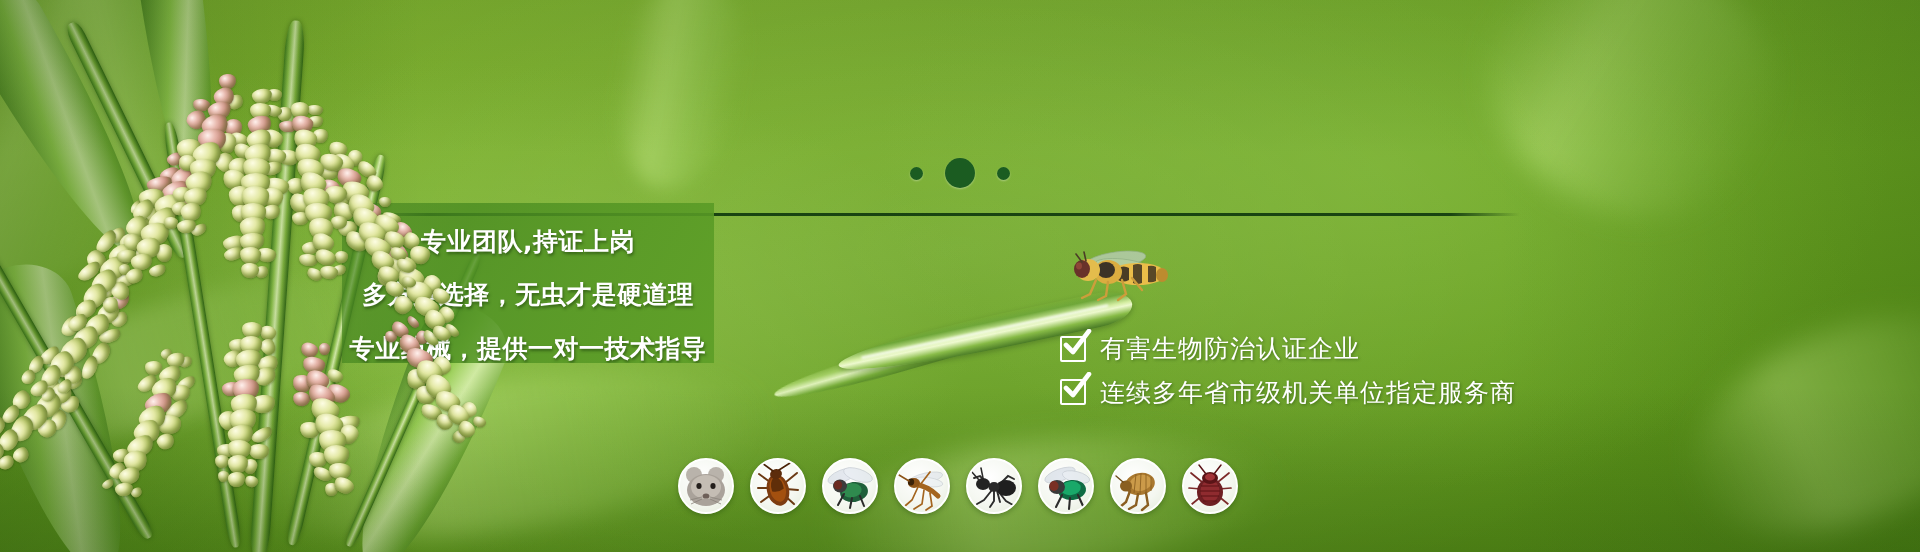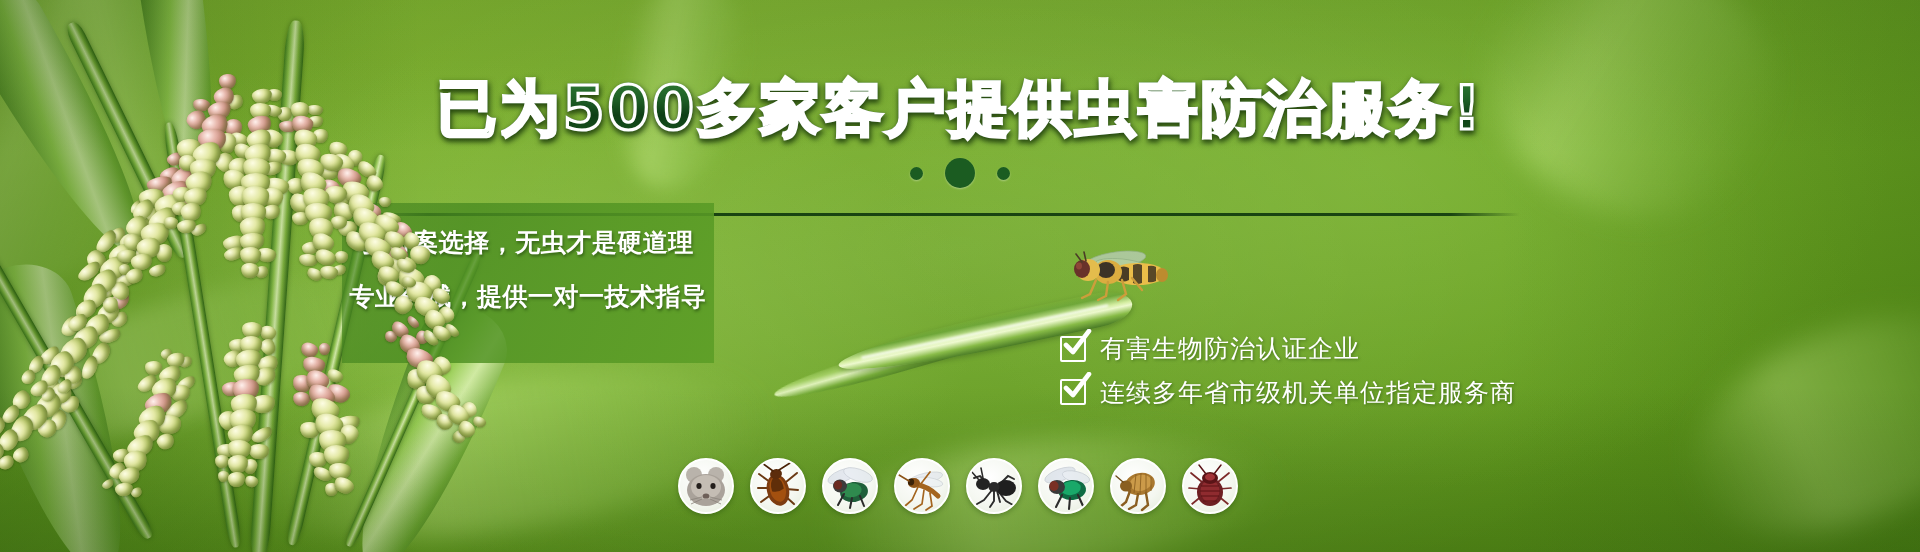--- a/index.html
+++ b/index.html
@@ -620,37 +620,32 @@
         <path d="M62 32 L66 46 L58 52"></path>
         <path d="M72 30 L82 42"></path>
       </g>
       <g stroke="#3a2b12" stroke-width="1.6" fill="none" stroke-linecap="round">
         <path d="M22 14 L16 6"></path>
         <path d="M26 13 L24 4"></path>
       </g>
     </svg>
   </div>
 
-  <div class="headline">
-    <div class="headline-shadow" aria-hidden="true">
-      <span>已为500多家客户提供虫害防治服务!</span>
-    </div>
-    <span class="headline-text">已为500多家客户提供虫害防治服务!</span>
-  </div>
 
   <div class="dots">
     <span class="dot small"></span>
     <span class="dot big"></span>
     <span class="dot small"></span>
   </div>
 
   <div class="panel-rule"></div>
 
   <div class="panel">
     <div class="panel-lines">
+      <div class="panel-line l1">专业团队,持证上岗</div>
       <div class="panel-line l2">多方案选择，无虫才是硬道理</div>
       <div class="panel-line l3">专业药械，提供一对一技术指导</div>
     </div>
   </div>
 
   <div class="checklist">
     <div class="check-row">
       <span class="check-box">
         <span class="bx"></span>
         <svg class="tick" viewBox="0 0 30 30" width="30" height="30">

